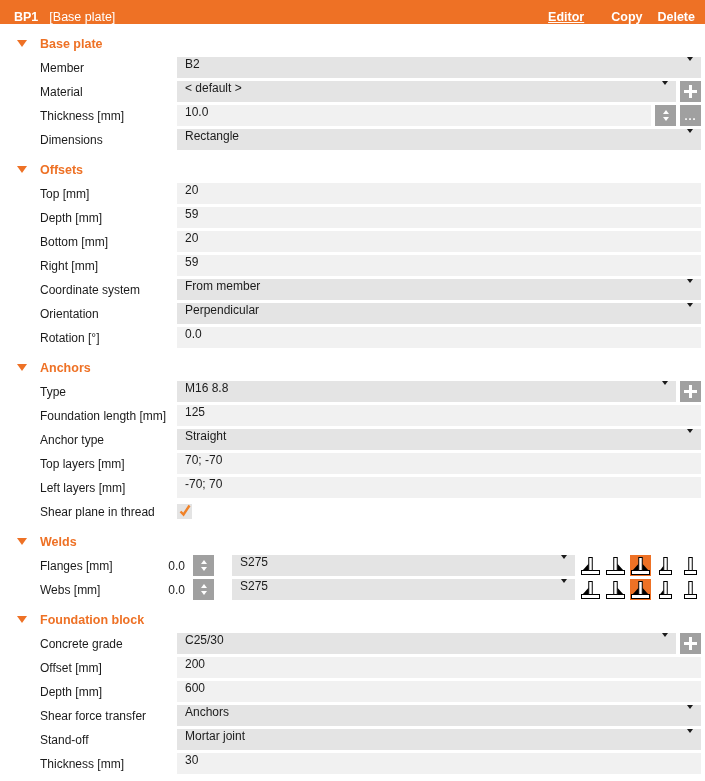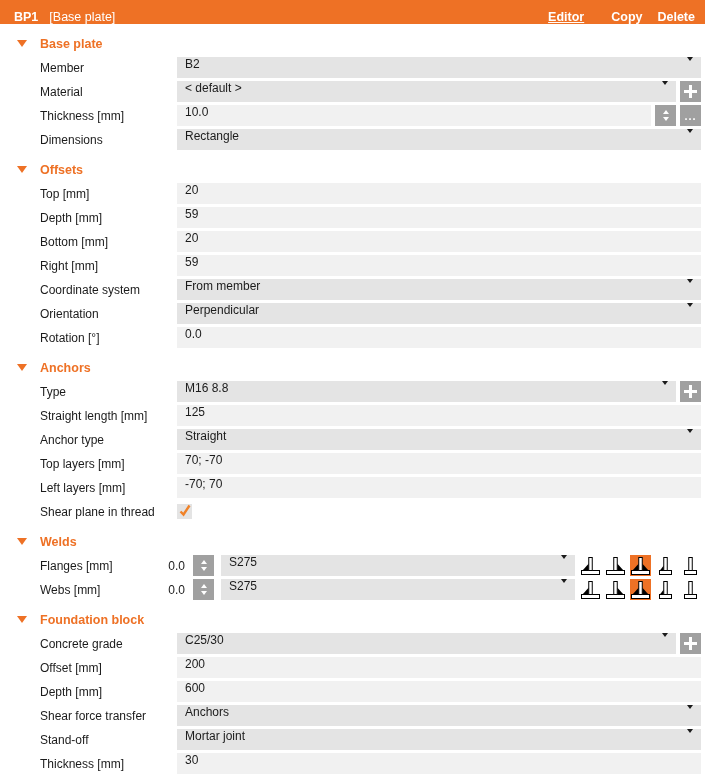--- a/index.html
+++ b/index.html
@@ -73,21 +73,21 @@
     width:15px;height:15px;background:#e4e4e4;flex:none;
     display:flex;align-items:center;justify-content:center;cursor:pointer;
   }
   
   .weld-size{
     width:38px;height:21px;flex:none;background:#ffffff;
     display:flex;align-items:center;justify-content:flex-end;
     box-sizing:border-box;padding-right:3px;
   }
   .row.weld .sq-btn.spinner{margin-left:5px;margin-right:7px;}
-  .row.weld .f-dropdown{margin-left:0;gap:44px;}
+  .row.weld .f-dropdown{margin-left:11px;gap:44px;}
   .weld-icons{display:flex;flex:none;margin-left:5px;}
   .weld-icon{
     width:21px;height:21px;margin-left:4px;flex:none;
     display:flex;align-items:center;justify-content:center;cursor:pointer;
     background:transparent;border:none;padding:0;
   }
   .weld-icon:first-child{margin-left:0;}
   .weld-icon.selected{background:#EE7125;}
 </style>
 </head>
@@ -207,21 +207,21 @@
         <span class="dd-arrow"></span>
       </div>
       <button class="sq-btn">
         <svg width="13" height="13" viewBox="0 0 13 13">
           <rect x="5" y="0" width="3" height="13" fill="#fff"></rect>
           <rect x="0" y="5" width="13" height="3" fill="#fff"></rect>
         </svg>
       </button>
     </div>
     <div class="row">
-      <span class="lbl">Straight length [mm]</span>
+      <span class="lbl">Foundation length [mm]</span>
       <div class="field f-input">
         <span>125</span>
       </div>
     </div>
     <div class="row">
       <span class="lbl">Anchor type</span>
       <div class="field f-dropdown">
         <span>Straight</span>
         <span class="dd-arrow"></span>
       </div>

